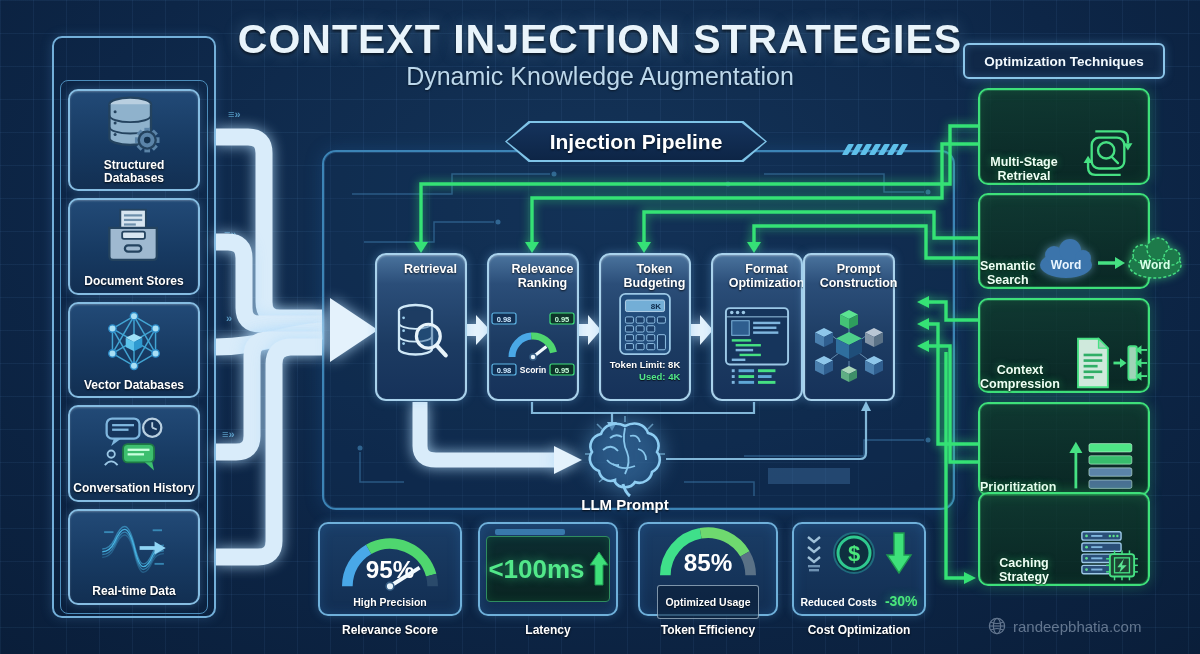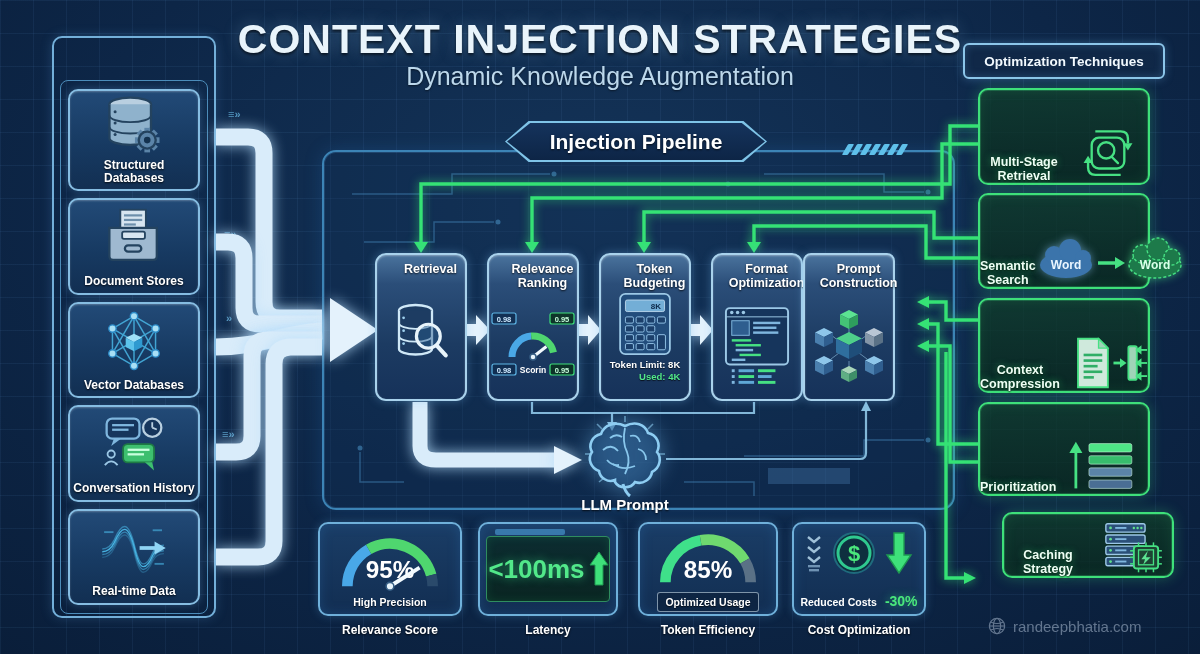--- a/index.html
+++ b/index.html
@@ -104,21 +104,21 @@
   
   .metric{position:absolute;top:522px;display:flex;flex-direction:column;align-items:center;}
   .metric-box{
     width:100%;height:94px;border:2px solid #6fb0da;border-radius:10px;position:relative;
     background:linear-gradient(180deg,#1a3d66,#122e52);
     box-shadow:0 0 10px rgba(90,170,230,.3),inset 0 0 12px rgba(40,100,160,.4);
     display:flex;flex-direction:column;align-items:center;justify-content:center;
   }
   .metric-label{margin-top:7px;font-size:12px;font-weight:700;color:#ffffff;text-shadow:0 1px 2px rgba(0,0,0,.8);white-space:nowrap;}
   .metric-caption{font-size:10.5px;font-weight:700;color:#ffffff;text-shadow:0 1px 1px rgba(0,0,0,.7);}
-  .badge-caption{border:1px solid rgba(220,240,255,.55);border-radius:3px;padding:3px 7px;background:rgba(10,30,55,.6);}
+  .badge-caption{border:1px solid rgba(220,240,255,.55);border-radius:3px;padding:10px 7px;background:rgba(10,30,55,.6);}
   .latency-screen{
     width:124px;height:66px;border:1.5px solid #2f8d5f;border-radius:4px;
     background:linear-gradient(180deg,#0c2c31,#0a2522);
     box-shadow:inset 0 0 10px rgba(40,220,130,.15);
     display:flex;align-items:center;justify-content:center;gap:5px;position:relative;
   }
   .latency-bar{position:absolute;top:-8px;left:8px;width:70px;height:6px;background:#3c7fb4;border-radius:2px;opacity:.9;}
   .latency-value{font-size:26px;font-weight:700;color:#52e88a;text-shadow:0 0 10px rgba(60,230,140,.6);}
   .cost-bottom{display:flex;align-items:baseline;gap:8px;margin-top:17px;}
   .cost-caption{font-size:10.5px;font-weight:700;color:#ffffff;}
@@ -605,21 +605,21 @@
         <g stroke="rgba(220,255,235,.55)" stroke-width="1">
           <rect x="26" y="6" width="46" height="9" rx="2" fill="#4ee586"></rect>
           <rect x="26" y="19" width="46" height="9" rx="2" fill="#37bd6d"></rect>
           <rect x="26" y="32" width="46" height="9" rx="2" fill="#5b84a8"></rect>
           <rect x="26" y="45" width="46" height="9" rx="2" fill="#4a6e94"></rect>
         </g>
       </svg>
     </div>
   </div>
 
-  <div class="abs opt-box" style="top:512px;height:66px;z-index:4;margin-left:24px;">
+  <div class="abs opt-box" style="top:492px;height:94px;z-index:4;">
     <div class="opt-title">Caching Strategy</div>
     <div class="opt-icon">
       <svg width="80" height="56" viewBox="0 0 80 60">
         <g fill="#2a4f78" stroke="#9cc8e6" stroke-width="1.5">
           <rect x="12" y="4" width="42" height="9" rx="2"></rect>
             <rect x="12" y="16" width="42" height="9" rx="2"></rect>
           <rect x="12" y="28" width="42" height="9" rx="2"></rect>
             <rect x="12" y="40" width="42" height="9" rx="2"></rect>
         </g>
         <g fill="#5fe08d">

